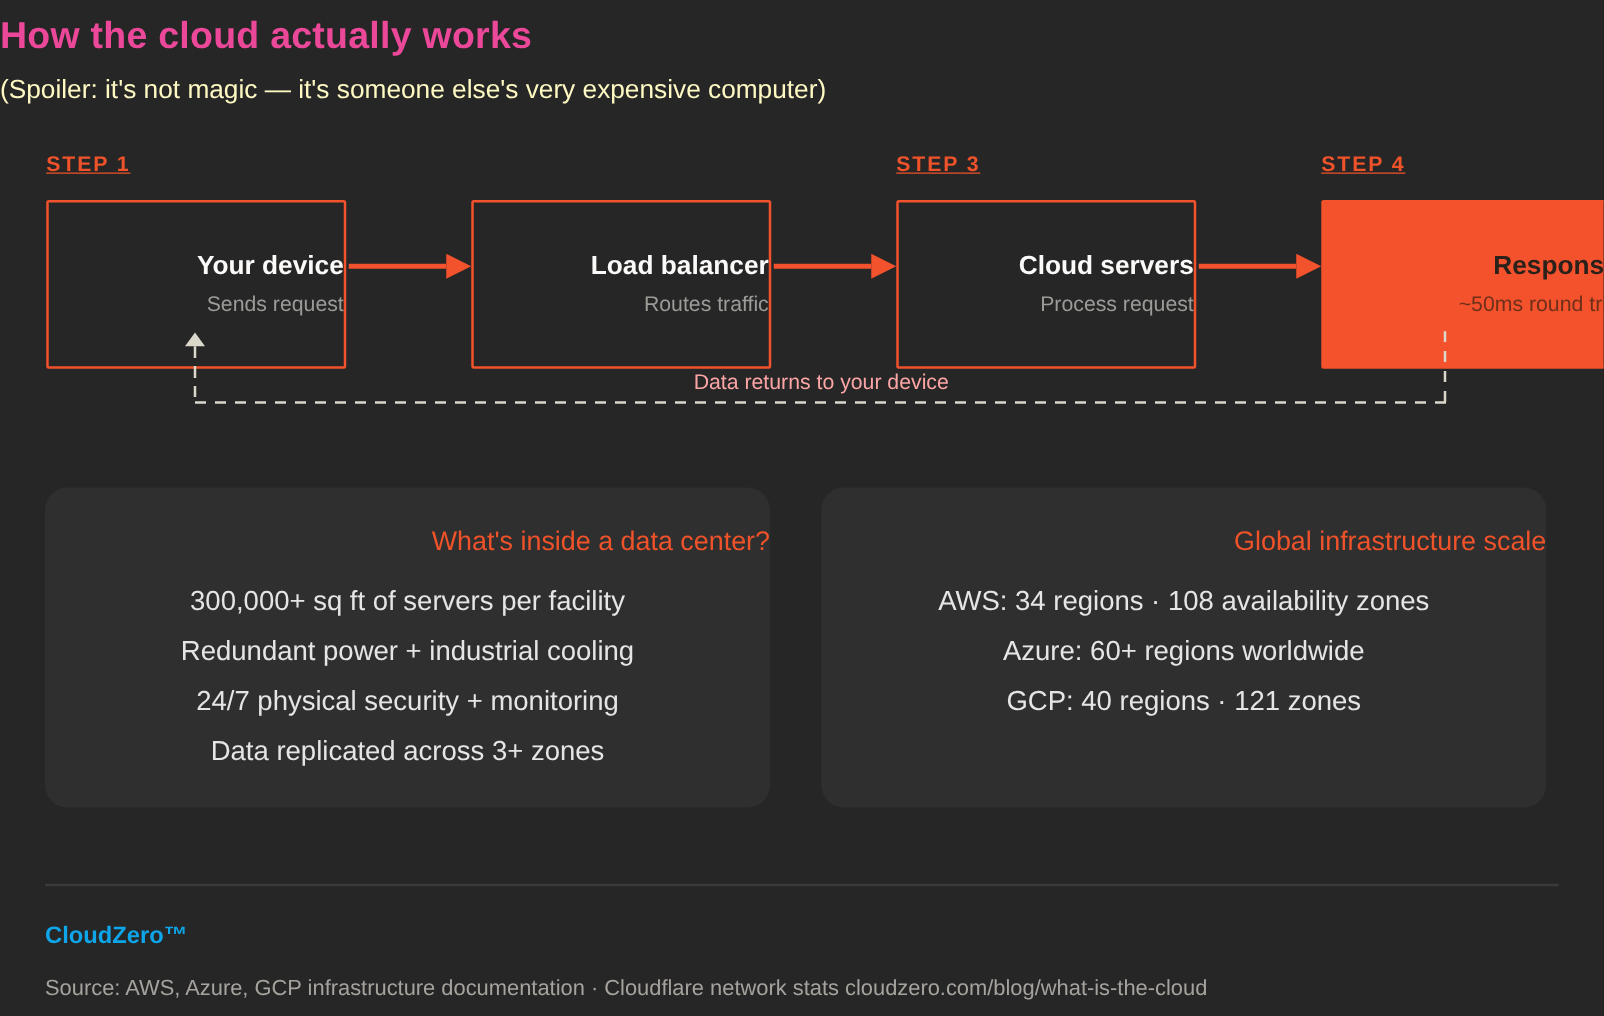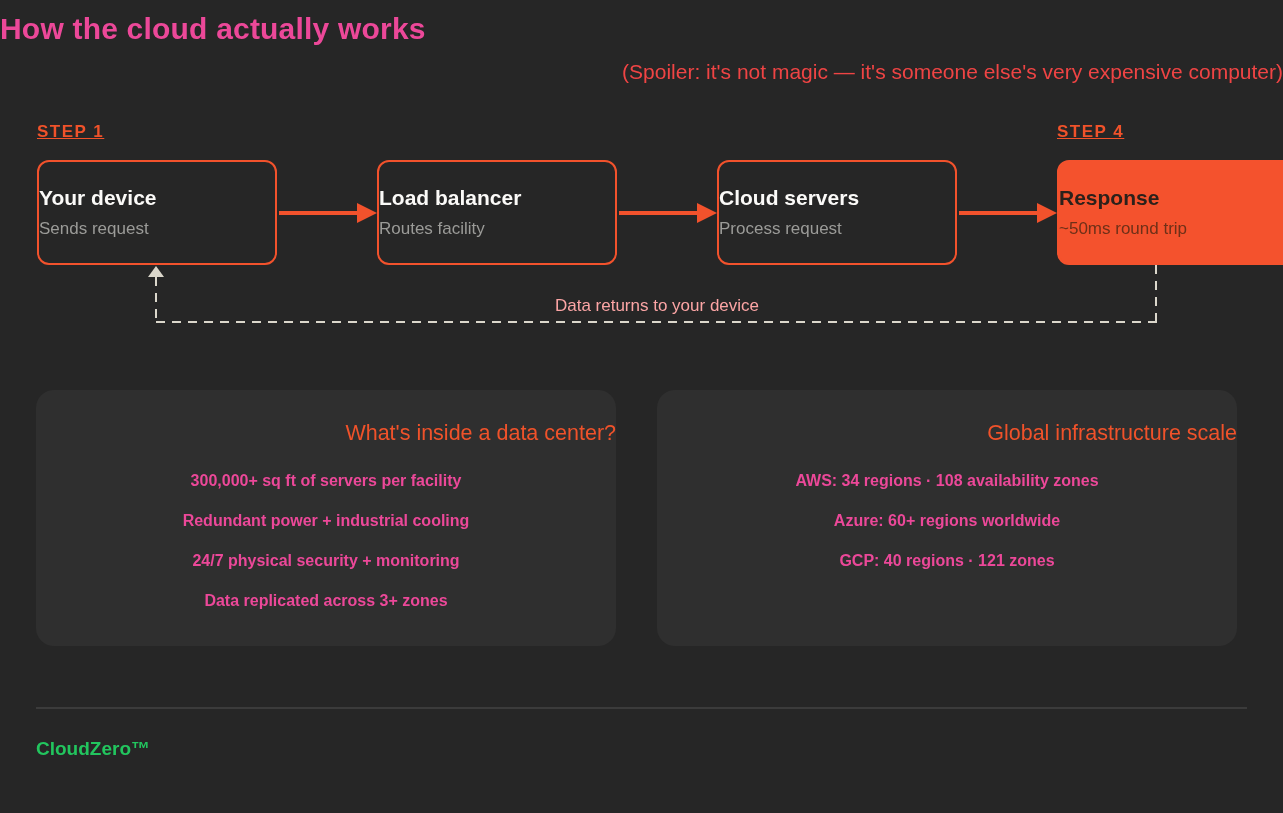--- a/index.html
+++ b/index.html
@@ -14,33 +14,33 @@
   }
 
   
   .main-title {
     position: absolute; top: 12px; left: 0; width: 100%;
     font-size: 30px; font-weight: bold;
     color: #ec4899; letter-spacing: 0.2px;
   }
   .main-subtitle {
     position: absolute; top: 60px; left: 0; width: 100%;
-    text-align: right; font-size: 21px; color: #ef4444;
+    text-align: left; font-size: 21px; color: #fef9c3;
   }
 
   
   .step-label {
     position: absolute; top: 122px; width: 240px;
     text-align: left; font-size: 17px; font-weight: bold;
     letter-spacing: 1.5px; color: #F0522A; text-decoration: underline;
   }
   .step-box {
-    position: absolute; top: 160px; width: 240px; height: 105px;
-    border: 2px solid #F2522C; border-radius: 12px;
-    display: flex; flex-direction: column; align-items: flex-start; justify-content: center;
+    position: absolute; top: 160px; width: 240px; height: 135px;
+    border: 2px solid #F2522C; border-radius: 2px;
+    display: flex; flex-direction: column; align-items: flex-end; justify-content: center;
     gap: 9px; background: #262626;
   }
   .step-box.filled { background: #F4522D; border-color: #F4522D; }
   .step-box .box-title { font-size: 21px; font-weight: bold; color: #FBFAF8; }
   .step-box .box-subtitle { font-size: 17px; color: #9B9B98; }
   .step-box.filled .box-title { color: #2B211B; }
   .step-box.filled .box-subtitle { color: #6E3018; }
 
   .flow-arrow-line {
     position: absolute; top: 211px; height: 4px; width: 78px; background: #F2522C;
@@ -73,54 +73,55 @@
   
   .info-card {
     position: absolute; top: 390px; width: 580px; height: 256px;
     background: #2F2F2F; border-radius: 18px;
     padding-top: 29px; text-align: center;
   }
   .info-card .card-title {
     font-size: 21.5px; font-weight: normal; color: #F0522A; line-height: 28px; text-align: right;
   }
   .info-card ul { list-style: none; margin-top: 14px; }
-  .info-card li { font-size: 16px; color: #ec4899; line-height: 40px; font-weight: bold; }
+  .info-card li { font-size: 22px; color: #e5e5e5; line-height: 40px; }
 
   
   .footer-divider {
     position: absolute; top: 707px; left: 36px; width: 1211px; height: 2px;
     background: #3B3B3B;
   }
   .footer-brand {
     position: absolute; top: 738px; left: 36px;
-    font-size: 19px; font-weight: bold; color: #22c55e;
+    font-size: 19px; font-weight: bold; color: #0ea5e9;
   }
   .footer-source {
     position: absolute; top: 780px; left: 36px;
     font-size: 17.5px; color: #A6A39E;
   }
 </style>
 </head>
 <body>
 
 <div class="canvas">
 
   <div class="main-title">How the cloud actually works</div>
   <div class="main-subtitle">(Spoiler: it's not magic — it's someone else's very expensive computer)</div>
 
   <div class="step-label" style="left:37px">STEP 1</div>
+  <div class="step-label" style="left:717px">STEP 3</div>
   <div class="step-label" style="left:1057px">STEP 4</div>
 
   <div class="step-box" style="left:37px">
     <div class="box-title">Your device</div>
     <div class="box-subtitle">Sends request</div>
   </div>
   <div class="step-box" style="left:377px">
     <div class="box-title">Load balancer</div>
-    <div class="box-subtitle">Routes facility</div>
+    <div class="box-subtitle">Routes traffic</div>
   </div>
   <div class="step-box" style="left:717px">
     <div class="box-title">Cloud servers</div>
     <div class="box-subtitle">Process request</div>
   </div>
   <div class="step-box filled" style="left:1057px">
     <div class="box-title">Response</div>
     <div class="box-subtitle">~50ms round trip</div>
   </div>
 
@@ -150,14 +151,15 @@
     <div class="card-title">Global infrastructure scale</div>
     <ul>
       <li>AWS: 34 regions · 108 availability zones</li>
       <li>Azure: 60+ regions worldwide</li>
       <li>GCP: 40 regions · 121 zones</li>
     </ul>
   </div>
 
   <div class="footer-divider"></div>
   <div class="footer-brand">CloudZero™</div>
+  <div class="footer-source">Source: AWS, Azure, GCP infrastructure documentation · Cloudflare network stats cloudzero.com/blog/what-is-the-cloud</div>
 
 </div>
 
 </body></html>

